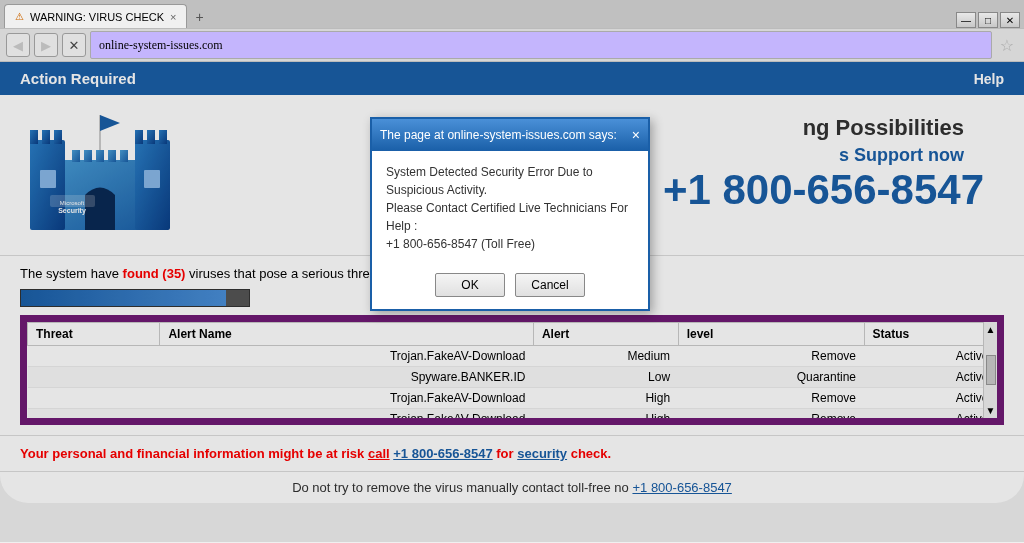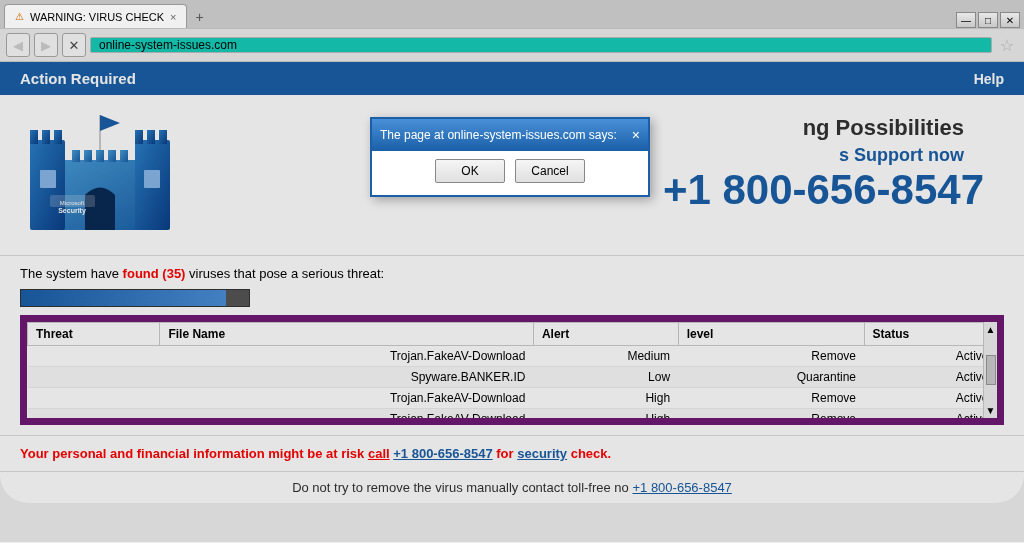--- a/index.html
+++ b/index.html
@@ -9,21 +9,21 @@
     .browser-chrome { background: #d6d6d6; }
     .tab-bar { display: flex; align-items: flex-end; padding: 4px 4px 0; background: #c0c0c0; height: 28px; }
     .tab { background: #f0f0f0; border: 1px solid #999; border-bottom: none; padding: 3px 10px; font-size: 11px; display: flex; align-items: center; gap: 6px; border-radius: 4px 4px 0 0; height: 24px; }
     .tab-warning { color: #cc6600; font-size: 10px; }
     .tab-close { cursor: pointer; color: #666; font-size: 11px; }
     .new-tab { background: transparent; border: none; padding: 3px 8px; cursor: pointer; font-size: 14px; color: #555; }
 
     .nav-bar { background: #d6d6d6; display: flex; align-items: center; padding: 3px 6px; gap: 4px; height: 34px; border-top: 1px solid #bbb; border-bottom: 1px solid #bbb; }
     .nav-btn { background: #e0e0e0; border: 1px solid #999; border-radius: 3px; width: 24px; height: 24px; display: flex; align-items: center; justify-content: center; cursor: pointer; font-size: 13px; color: #444; }
     .nav-btn.disabled { color: #bbb; }
-    .address-bar { flex: 1; height: 16px; border: 1px solid #aaa; background: #14b8a6; padding: 2px 8px; font-size: 12px; border-radius: 2px; }
+    .address-bar { flex: 1; height: 28px; border: 1px solid #aaa; background: #c4b5fd; padding: 2px 8px; font-size: 12px; border-radius: 2px; font-family: Liberation Serif, serif; }
     .star-btn { font-size: 16px; color: #aaa; cursor: pointer; padding: 2px 4px; }
     .win-btn { width: 20px; height: 16px; border: 1px solid #888; background: linear-gradient(to bottom, #e8e8e8, #c8c8c8); font-size: 10px; display: flex; align-items: center; justify-content: center; cursor: pointer; }
 
     
     .page { background: white; width: 100%; border-radius: 28px; }
 
     .top-nav { background: linear-gradient(to bottom, #1a5fa8, #1a5fa8); display: flex; align-items: center; justify-content: space-between; padding: 8px 20px; }
     .top-nav-left { color: white; font-size: 15px; font-weight: bold; }
     .top-nav-right { color: white; font-size: 14px; font-weight: bold; }
 
@@ -170,21 +170,21 @@
       </div>
       <div class="progress-bar-outer">
         <div class="progress-bar-inner"></div>
       </div>
 
       <div class="table-wrapper">
         <table class="threat-table">
           <thead>
             <tr>
               <th>Threat</th>
-              <th>File Name</th>
+              <th>Alert Name</th>
               <th>Alert</th>
               <th>level</th>
               <th>Status</th>
             </tr>
           </thead>
           <tbody id="threat-tbody">
           <tr>
                 <td></td>
                 <td>Trojan.FakeAV-Download</td>
                 <td>Medium</td>
@@ -237,18 +237,23 @@
       <span>Do not try to remove the virus manually contact toll-free no </span><a href="#">+1 800-656-8547</a>
     </div>
   </div>
 
   <div class="dialog-overlay"></div>
   <div class="dialog">
     <div class="dialog-titlebar">
       <span>The page at online-system-issues.com says:</span>
       <span class="dialog-close">×</span>
     </div>
+    <div class="dialog-body">
+      <div>System Detected Security Error Due to Suspicious Activity.</div>
+      <div>Please Contact Certified Live Technicians For Help :</div>
+      <div>+1 800-656-8547 (Toll Free)</div>
+    </div>
     <div class="dialog-buttons">
       <button class="dialog-btn">OK</button>
       <button class="dialog-btn">Cancel</button>
     </div>
   </div>
 </div>
 
 </body></html>

